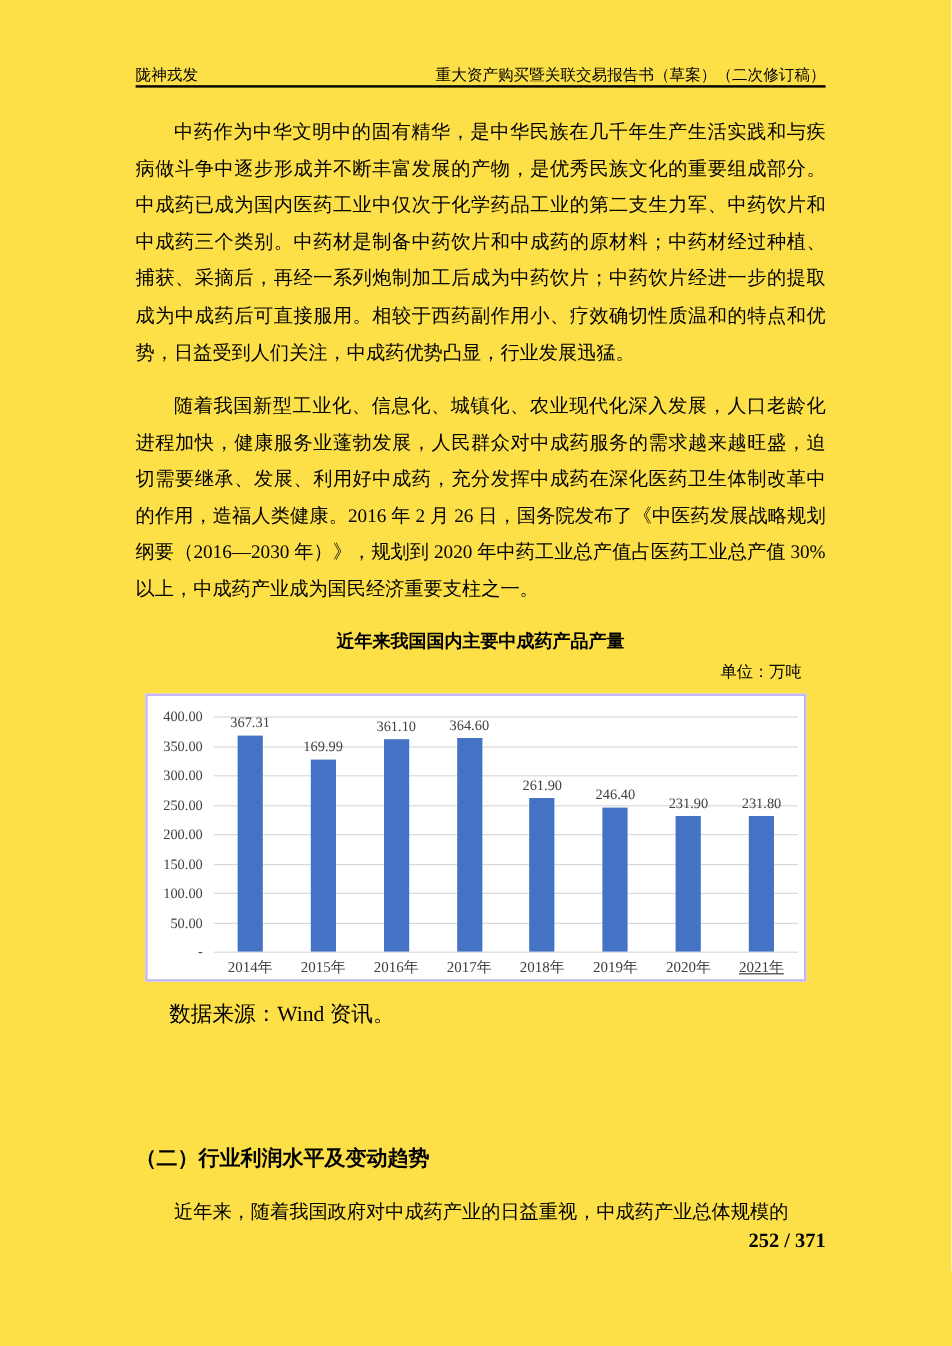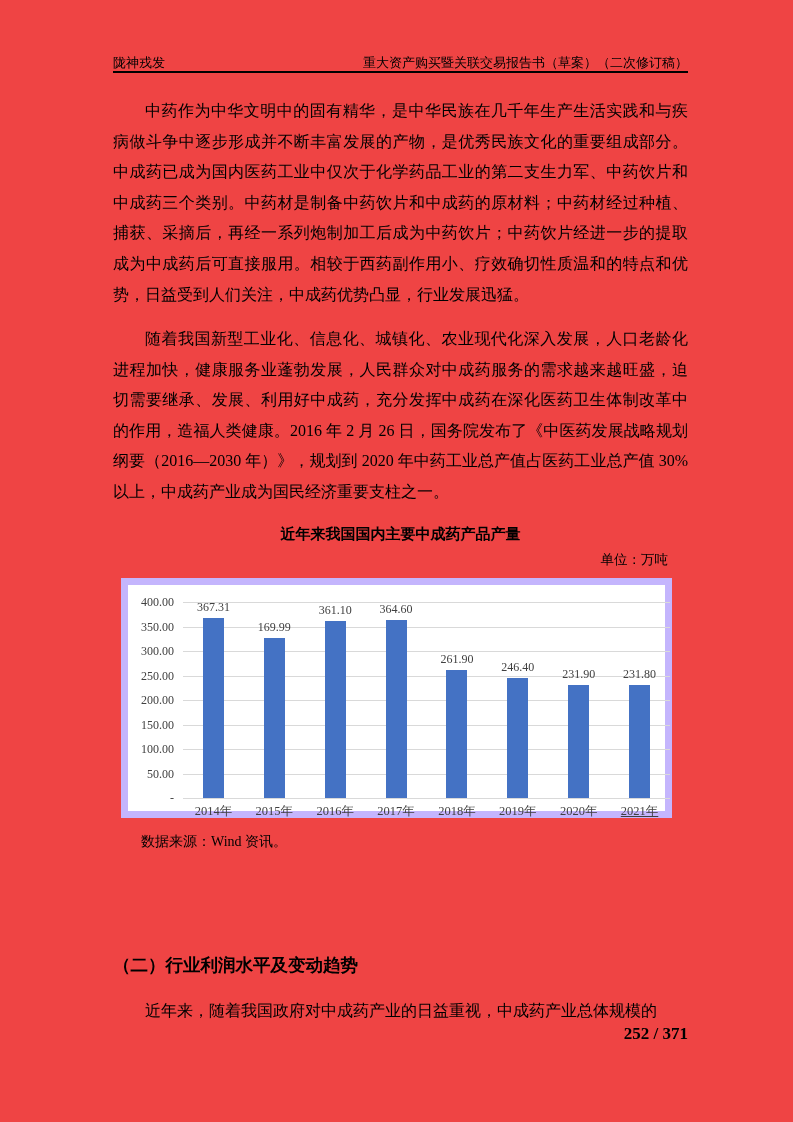--- a/index.html
+++ b/index.html
@@ -2,21 +2,21 @@
 <html><head>
 <meta charset="utf-8">
 <style>
   * { margin: 0; padding: 0; box-sizing: border-box; }
   html, body { background: #ffffff; }
   .page {
     position: relative;
     width: 793px;
     height: 1122px;
     margin: 0 auto;
-    background: #ef4444;
+    background: #fde047;
     font-family: "Liberation Serif", "DejaVu Serif", serif;
     color: #000000;
     overflow: hidden;
   }
   .hdr-left {
     position: absolute; left: 113px; top: 54px;
     font-size: 13px; color: #000;
   }
   .hdr-right {
     position: absolute; right: 105px; top: 54px;
@@ -42,41 +42,41 @@
     font-family: "Liberation Sans", "DejaVu Sans", sans-serif;
     color: #000;
   }
   .unit {
     position: absolute; top: 551px; right: 125px;
     font-size: 13.5px; color: #000;
   }
   .chart {
     position: absolute; left: 121px; top: 578px;
     width: 551px; height: 240px;
-    border: 7px solid #c4b5fd;
+    border: 2px solid #c4b5fd;
     background: #fff;
     font-family: "Liberation Serif", "DejaVu Serif", serif;
   }
   .gridline { position: absolute; height: 1px; }
   .ytick {
     position: absolute; text-align: right;
     font-size: 12px; line-height: 12px;
   }
   .bar { position: absolute; }
   .bar-label {
     position: absolute; text-align: center;
     font-size: 12px; line-height: 14px;
   }
   .xtick {
     position: absolute; text-align: center;
     font-size: 12.5px; line-height: 14px;
   }
   .source {
     position: absolute; left: 141px; top: 833px;
-    font-size: 14px; color: #000;
+    font-size: 18px; color: #000;
   }
   .heading {
     position: absolute; left: 113px; top: 953px;
     font-family: "Liberation Sans", "DejaVu Sans", sans-serif;
     font-weight: bold; font-size: 17.5px; line-height: 24px;
     color: #000;
   }
   .pagenum {
     position: absolute; right: 105px; top: 1024px;
     font-weight: bold; font-size: 17px; color: #000;

